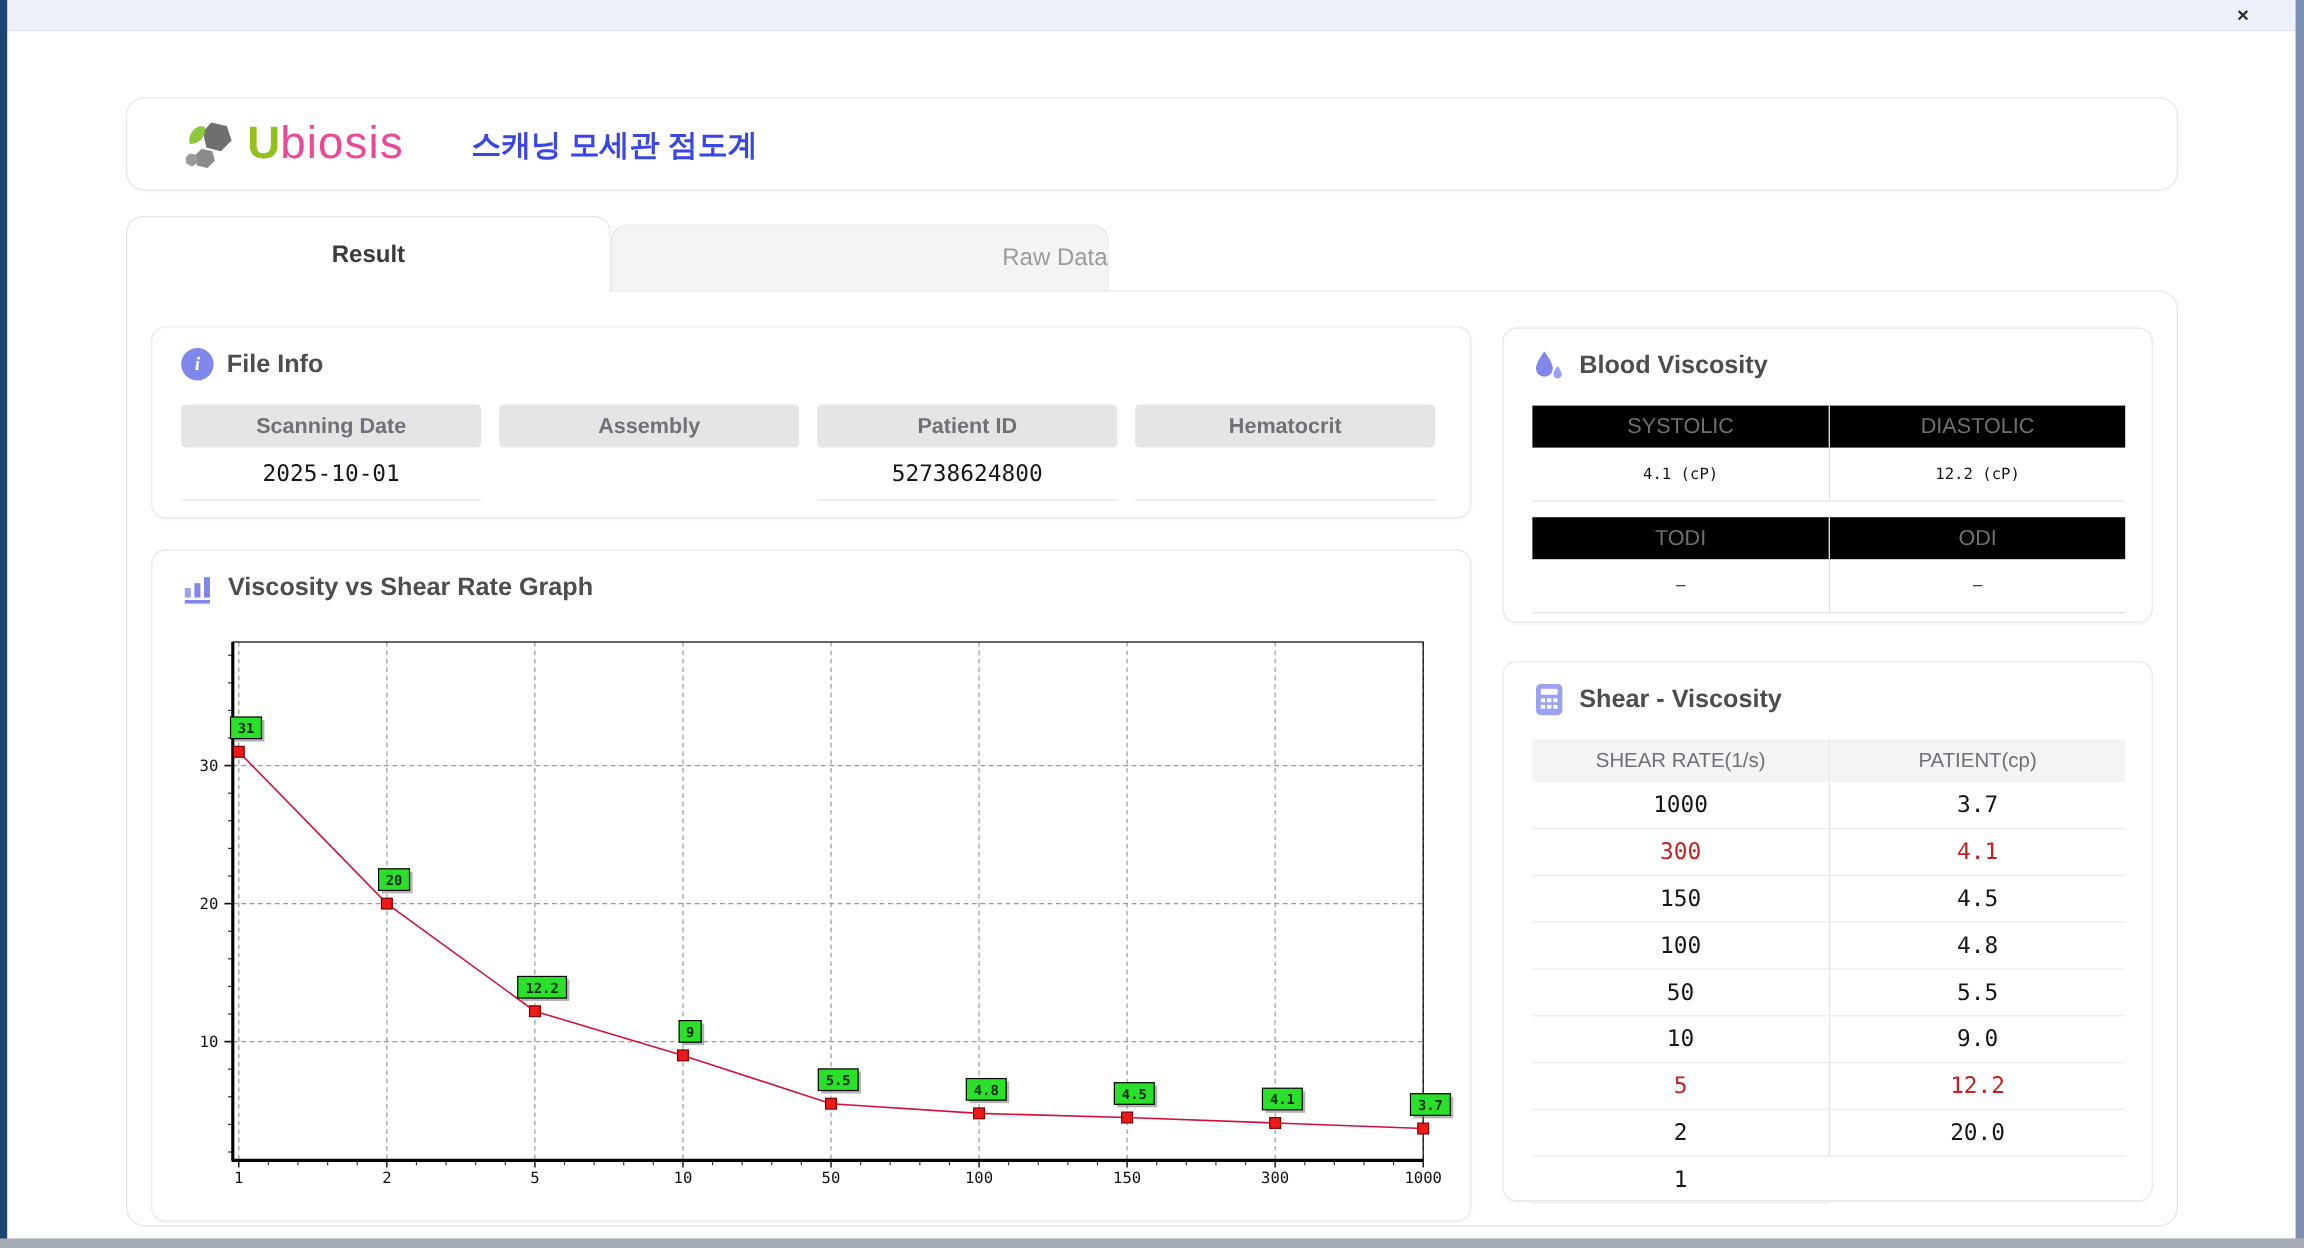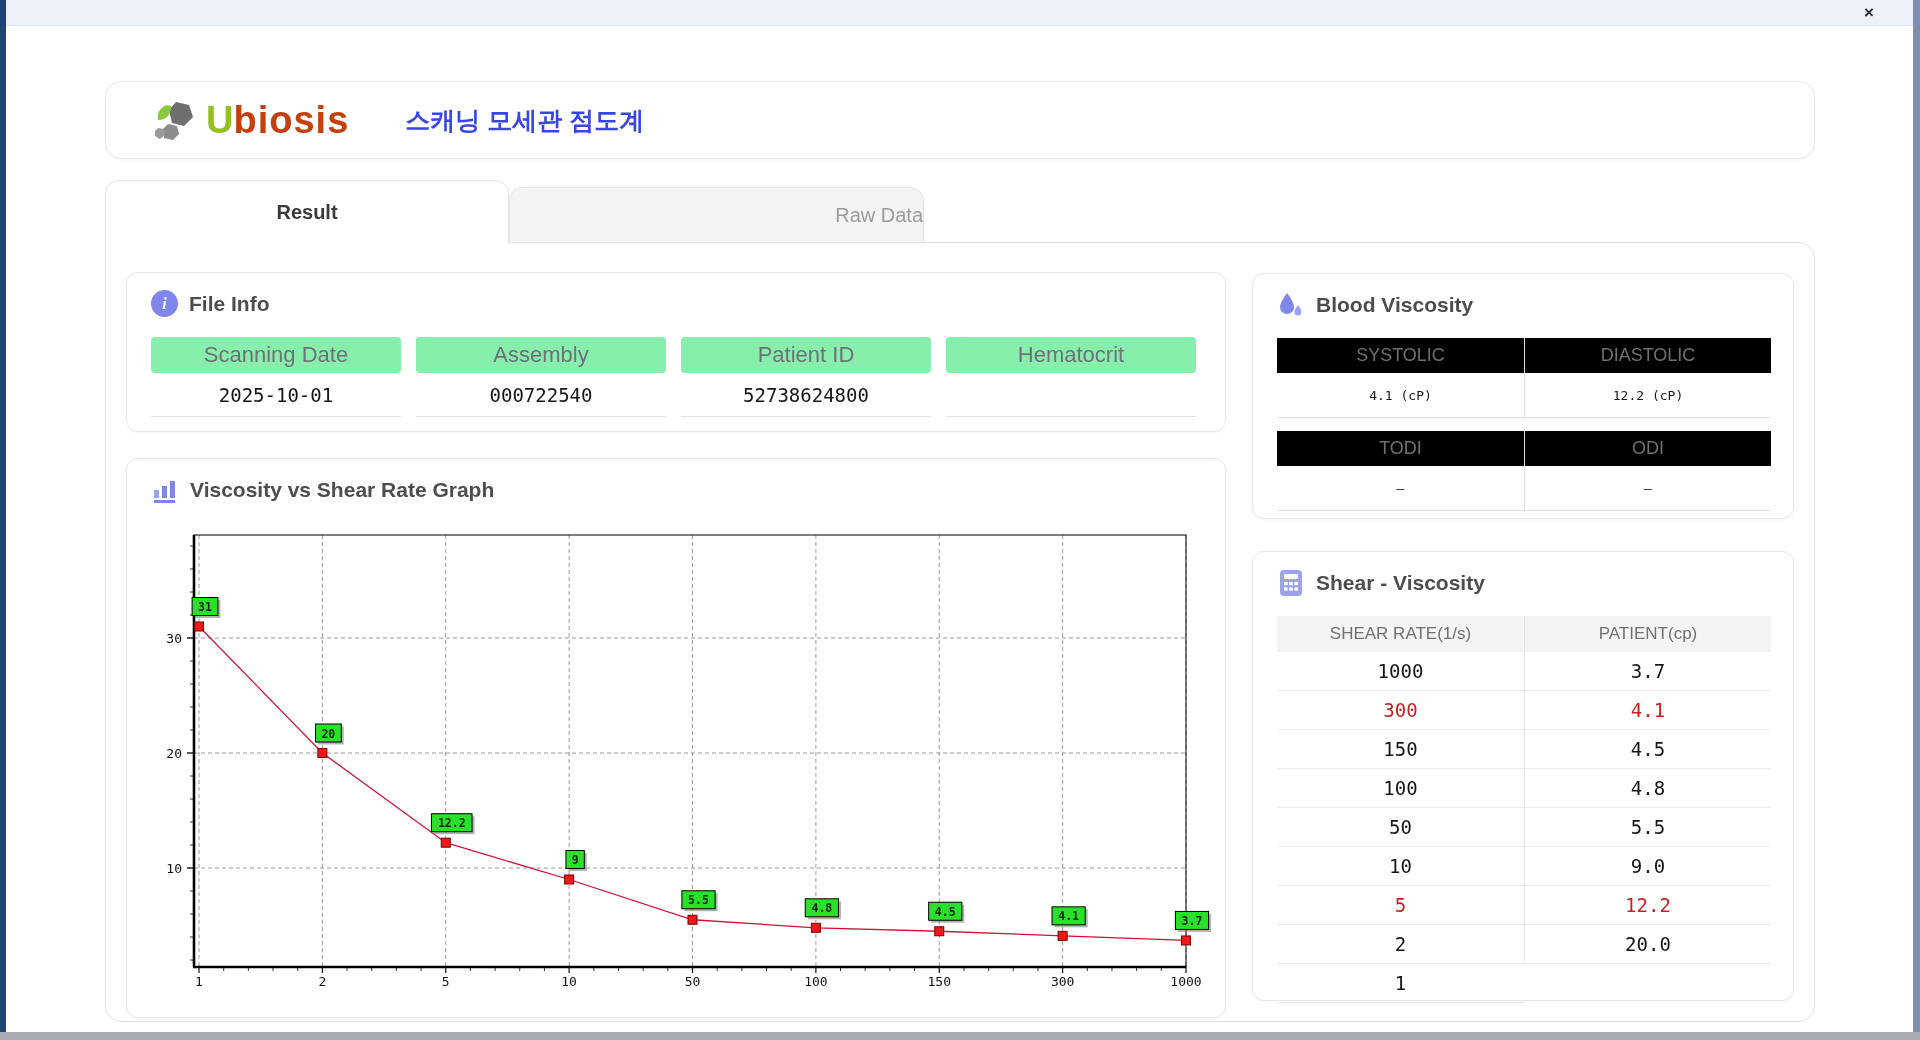--- a/index.html
+++ b/index.html
@@ -17,21 +17,21 @@
   .edge-right { position:absolute; right:0; top:0; width:7px; height:1034px; background:#7e90b2; z-index:11; }
   .bottombar { position:absolute; left:0; bottom:0; width:1920px; height:8px; background:#a7abb3; z-index:12; }
 
   
   .header-card { position:absolute; left:105px; top:81px; width:1710px; height:78px;
     background:#fff; border:1px solid #e8e8ea; border-radius:16px;
     box-shadow:0 1px 3px rgba(0,0,0,.04); display:flex; align-items:center; padding-left:48px; }
   .logo { display:flex; align-items:center; }
   .logo-icon { width:48px; height:44px; margin-right:4px; }
   .logo-u { font-size:38px; font-weight:bold; color:#95c11f; letter-spacing:0; }
-  .logo-rest { font-size:38px; font-weight:700; color:#c2410c; letter-spacing:1px; }
+  .logo-rest { font-size:38px; font-weight:400; color:#ec4899; letter-spacing:1px; }
   .app-title { margin-left:56px; font-size:25px; font-weight:bold; color:#3947e2; }
 
   
   .tab { position:absolute; display:flex; align-items:center; justify-content:center;
     font-size:20px; border:1px solid #e5e5e8; border-bottom:none; border-radius:14px 14px 0 0; }
   .tab-result { left:105px; top:180px; width:404px; height:64px; background:#fff;
     color:#3a3a3a; font-weight:bold; z-index:3; }
   .tab-raw { left:509px; top:187px; width:415px; height:55px; background:#f4f4f5; color:#9b9b9b; z-index:1;justify-content:flex-end; }
 
   
@@ -39,22 +39,22 @@
     background:#fff; border:1px solid #e4e4e7; border-radius:0 16px 16px 16px; z-index:2; }
 
   .card { position:absolute; background:#fff; border:1px solid #e8e8ec; border-radius:12px;
     box-shadow:0 1px 3px rgba(0,0,0,.04); }
   .card-title { display:flex; align-items:center; gap:11px; padding:17px 0 0 24px;
     font-size:21px; font-weight:bold; color:#4d4d4d; }
 
   .card-fileinfo { left:20px; top:29px; width:1100px; height:160px; }
   .fields { position:absolute; left:24px; top:64px; display:flex; gap:15px; }
   .field { width:250px; }
-  .field-label { height:36px; background:#86efac; border-radius:4px; display:flex;
-    align-items:center; justify-content:center; font-size:22px; color:#707078; }
+  .field-label { height:36px; background:#e5e5e5; border-radius:4px; display:flex;
+    align-items:center; justify-content:center; font-size:18px; color:#707078;font-weight:bold; }
   .field-value { height:44px; display:flex; align-items:center; justify-content:center;
     font-size:19px; color:#161616; font-family:"DejaVu Sans Mono", monospace;
     border-bottom:1px solid #e3e3e7; }
 
   .card-graph { left:20px; top:215px; width:1100px; height:560px; }
   #chart { position:absolute; left:0; top:58px; overflow:visible; }
 
   .card-blood { left:1146px; top:30px; width:542px; height:246px; }
   .bv-wrap { position:absolute; left:24px; top:64px; width:494px; }
   .bv-table { margin-bottom:13px; }
@@ -120,21 +120,20 @@
         <span class="icon-info">i</span>
         <span>File Info</span>
       </div>
       <div class="fields" id="fileinfo-fields">
           <div class="field">
             <div class="field-label">Scanning Date</div>
             <div class="field-value">2025-10-01</div>
           </div>
           <div class="field">
             <div class="field-label">Assembly</div>
-            <div class="field-value">000722540</div>
           </div>
           <div class="field">
             <div class="field-label">Patient ID</div>
             <div class="field-value">52738624800</div>
           </div>
           <div class="field">
             <div class="field-label">Hematocrit</div>
             <div class="field-value"></div>
           </div>
         </div>

